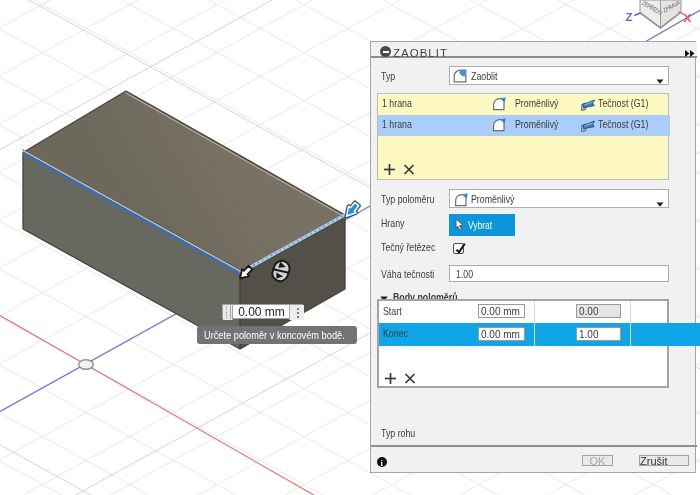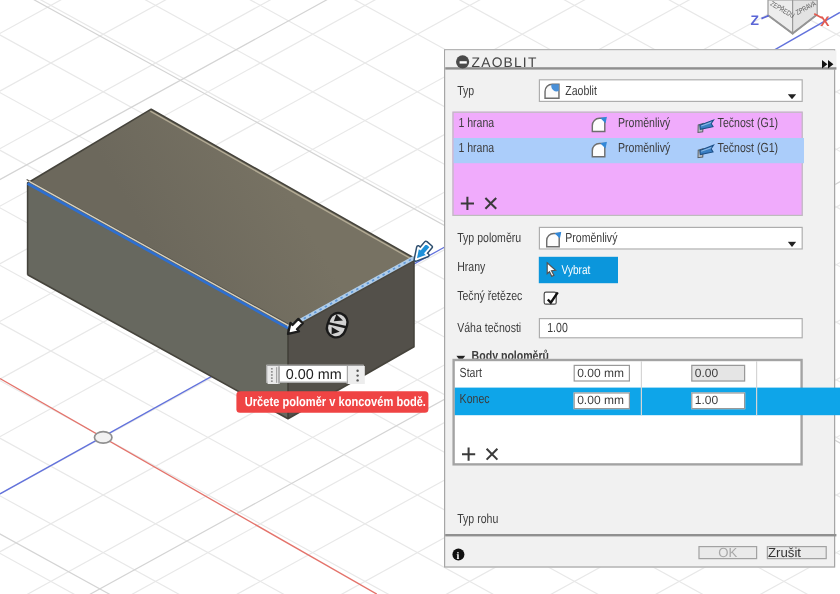--- a/index.html
+++ b/index.html
@@ -115,21 +115,21 @@
   <div style="position:absolute;left:6.5px;top:1px;width:1px;height:13px;background:#a5a5a5"></div>
   <div style="position:absolute;left:8.5px;top:1px;width:1px;height:13px;background:#a5a5a5"></div>
  </div>
  <div style="position:absolute;left:11px;top:0;width:55px;height:15px;text-align:center;font-size:12px;color:#222;line-height:15px">0.00 mm</div>
  <div style="position:absolute;left:66px;top:0;width:15px;height:15px;background:#ededed;border-left:1px solid #aaa">
   <div style="position:absolute;left:7px;top:2.5px;width:2px;height:2px;border-radius:50%;background:#555"></div>
   <div style="position:absolute;left:7px;top:6.5px;width:2px;height:2px;border-radius:50%;background:#555"></div>
   <div style="position:absolute;left:7px;top:10.5px;width:2px;height:2px;border-radius:50%;background:#555"></div>
  </div>
 </div>
-<div style="position:absolute;left:197px;top:326px;width:160px;height:18px;background:#ef4444;border-radius:3px;color:#fff;font-family:'Liberation Sans',sans-serif;font-size:11px;font-weight:bold;line-height:18px">
+<div style="position:absolute;left:197px;top:326px;width:160px;height:18px;background:#737373;border-radius:3px;color:#fff;font-family:'Liberation Sans',sans-serif;font-size:11px;font-weight:normal;line-height:18px">
     <span style="position:absolute;left:7px;top:0;display:inline-block;transform:scaleX(0.84);transform-origin:0 0">Určete poloměr v koncovém bodě.</span>
   </div>
 
 <div id="dlg" style="position:absolute;left:370px;top:41px;width:326px;height:432px;border:1px solid #a6a6a6;background:#f1f1f1;font-family:'Liberation Sans',sans-serif;font-size:11px;color:#3c3c3c">
  <div style="position:absolute;left:0;top:0;width:326px;height:16px;border-bottom:2px solid #8e8e8e;background:#f1f1f1">
   <div style="position:absolute;left:9px;top:4px;width:11px;height:11px;border-radius:50%;background:#4a4a4a"></div>
   <div style="position:absolute;left:11.5px;top:8.5px;width:6px;height:2px;background:#fff"></div>
   <span style="position:absolute;left:22px;top:5px;font-size:11.5px;color:#444;letter-spacing:1px">ZAOBLIT</span>
   <svg width="10" height="8" viewBox="0 0 10 8" style="position:absolute;left:314px;top:8px">
         <polygon points="0,0 4.5,3.5 0,7" fill="#111"></polygon>
@@ -140,21 +140,21 @@
  <div style="position:absolute;left:78px;top:24px;width:220px;height:19px;border:1px solid #adadad;background:#fff">
   <span style="position:absolute;left:3px;top:2px"><svg width="14" height="14" viewBox="0 0 14 14">
 <path d="M12.8,12.8 L1.2,12.8 L1.2,7.2 A6,6 0 0 1 7.2,1.2 L12.8,1.2 Z" fill="#fbfbfb" stroke="#6e6e6e" stroke-width="1.2"></path>
 <path d="M6.6,1.3 A4.6,4.6 0 0 0 12.7,6.9 L12.7,1.3 Z" fill="#4a90d8"></path>
 </svg></span>
   <span class="t" style="left:21px;top:3px">Zaoblit</span>
   <span style="position:absolute;right:4px;top:7px"><svg width="8" height="5" viewBox="0 0 8 5">
           <polygon points="0.5,0.5 7.5,0.5 4,4.8" fill="#222"></polygon>
         </svg></span>
  </div>
- <div style="position:absolute;left:6px;top:51px;width:292px;height:87px;border:1px solid #bdbdbd;background:#f0abfc">
+ <div style="position:absolute;left:6px;top:51px;width:292px;height:87px;border:1px solid #bdbdbd;background:#fef9c3">
   <div style="position:absolute;left:0;top:0px;width:292px;height:21px;">
  <span class="t" style="left:3.5px;top:3px">1 hrana</span>
  <span style="position:absolute;left:114px;top:3px"><svg width="14" height="14" viewBox="0 0 14 14">
 <path d="M12,12.6 L1.6,12.6 L1.6,7.5 A5.9,5.9 0 0 1 7.5,1.6 L12,1.6 Z" fill="#fdfdfd" stroke="#6e6e6e" stroke-width="1.2"></path>
 <polygon points="8.2,1.4 13.8,0.2 12.6,5.8" fill="#3388d8"></polygon>
 </svg></span>
  <span class="t" style="left:137px;top:3px">Proměnlivý</span>
  <span style="position:absolute;left:203px;top:4px"><svg width="15" height="13" viewBox="0 0 15 13">
 <polygon points="0.8,6.2 5,5 4.6,11.8 0.6,12.4" fill="#b8bec4" stroke="#596066" stroke-width="0.9"></polygon>
 <polygon points="2.2,6.4 13.6,2 11.6,5 13.2,7.6 2.6,9.8" fill="#3a7fc4" stroke="#1d4f86" stroke-width="0.9"></polygon>
@@ -244,15 +244,15 @@
           <line x1="1" y1="6.5" x2="12" y2="6.5"></line>
           <line x1="21.5" y1="2" x2="30.5" y2="11"></line>
           <line x1="30.5" y1="2" x2="21.5" y2="11"></line>
         </g>
       </svg>
  </div>
  <span class="t" style="left:10px;top:385px">Typ rohu</span>
  <div style="position:absolute;left:0;top:403px;width:326px;height:1.5px;background:#909090"></div>
  <div style="position:absolute;left:6px;top:415px;width:10px;height:10px;border-radius:50%;background:#111"></div>
  <span style="position:absolute;left:9.5px;top:415.5px;color:#fff;font-size:8.5px;font-weight:bold;font-family:'Liberation Serif',serif">i</span>
- <div style="position:absolute;left:211px;top:413px;width:49px;height:11px;border:1px solid #a2a2a2;background:#eaeaea;color:#a8a8a8;text-align:center;line-height:11px">OK</div>
+ <div style="position:absolute;left:211px;top:413px;width:31px;height:11px;border:1px solid #a2a2a2;background:#eaeaea;color:#a8a8a8;text-align:center;line-height:11px">OK</div>
  <div style="position:absolute;left:268px;top:413px;width:50px;height:11px;border:1px solid #a2a2a2;background:#eaeaea;color:#333;text-align:left;line-height:11px">Zrušit</div>
 </div>
 
 </body></html>

